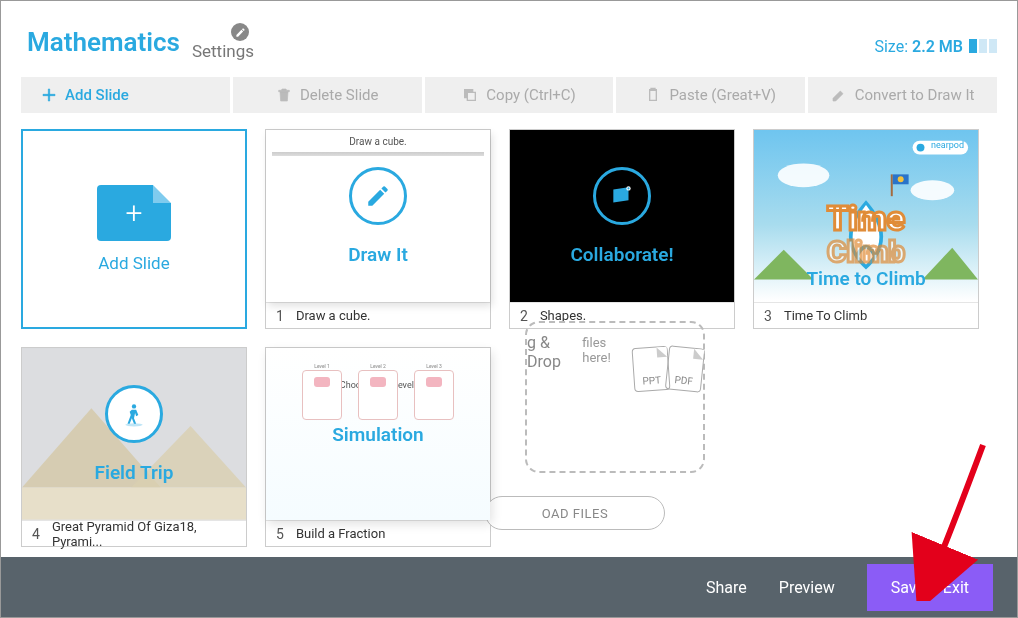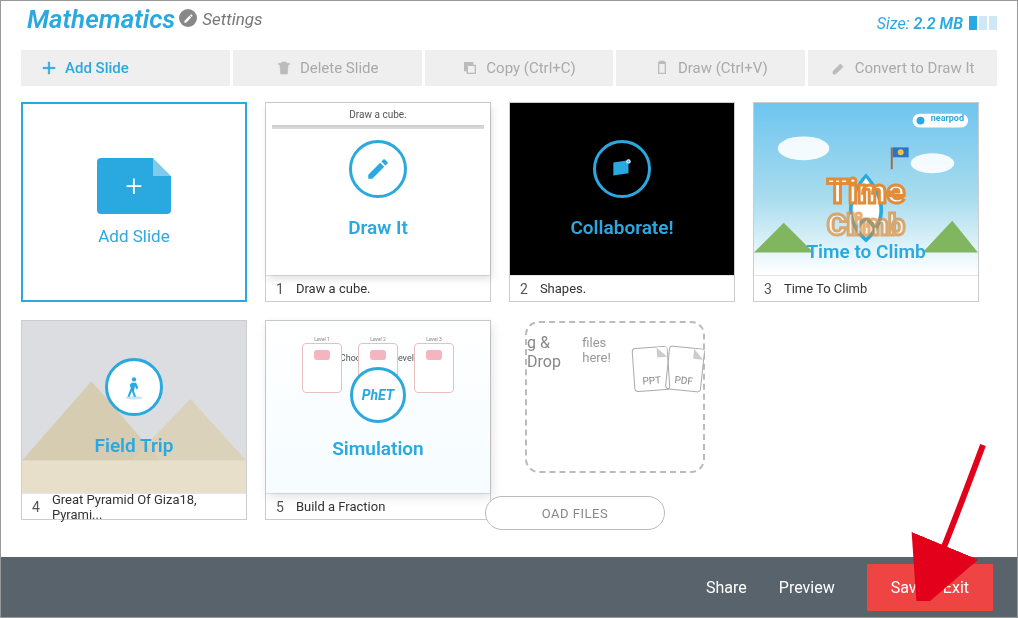--- a/index.html
+++ b/index.html
@@ -1,19 +1,19 @@
 <!DOCTYPE html>
 <html><head>
 <meta charset="utf-8">
 <style>
   * { box-sizing: border-box; margin: 0; padding: 0; font-family: -apple-system, BlinkMacSystemFont, "Segoe UI", Roboto, Helvetica, Arial, sans-serif; }
   body { width: 1018px; height: 618px; background: #fff; border: 1px solid #999; position: relative; overflow: hidden; }
-  .header { display: flex; align-items: center; padding: 3px 20px 16px 26px; font-style: italic; }
+  .header { display: flex; align-items: center; padding: 22px 20px 16px 26px; }
   .title { color: #2aa9e0; font-size: 26px; font-weight: 600; }
-  .settings { display: inline-flex; align-items: flex-start; margin-left: 4px; color: #777; font-size: 17px; cursor: pointer; }
+  .settings { display: inline-flex; align-items: flex-end; margin-left: 12px; color: #777; font-size: 17px; cursor: pointer; flex-direction: column; }
   .gear-icon { width: 18px; height: 18px; border-radius: 50%; background: #888; display: inline-flex; align-items: center; justify-content: center; margin-right: 5px; }
   .gear-icon svg { width: 11px; height: 11px; fill: #fff; }
   .size { margin-left: auto; color: #2aa9e0; font-size: 16px; display: flex; align-items: center; margin-top: 8px; }
   .size .lbl { color: #2aa9e0; }
   .size .val { color: #2aa9e0; font-weight: 600; margin-left: 4px; }
   .size-bars { display: flex; gap: 2px; margin-left: 6px; }
   .size-bars span { width: 8px; height: 14px; background: #cfe8f6; }
   .size-bars span.full { background: #2aa9e0; }
 
   .toolbar { display: flex; gap: 3px; padding: 0 20px; }
@@ -66,21 +66,21 @@
   .drop .t2 { color:#999; font-size:13px; margin-top:2px; }
   .drop .docs { margin-top:14px; display:flex; gap:4px; }
   .doc { width:36px; height:44px; border:1.5px solid #aaa; border-radius:4px; position:relative; display:flex; align-items:flex-end; justify-content:center; padding-bottom:4px; font-size:10px; color:#888; transform: rotate(-4deg); }
   .doc:nth-child(2){ transform: rotate(6deg); margin-left:-6px; }
   .doc::after { content:''; position:absolute; top:0; right:0; width:0; height:0; border-top:10px solid #fff; border-left:10px solid #ccc; }
 
   .uploadbtn { position:absolute; left:484px; top:495px; width:180px; height:34px; border:1.5px solid #bbb; border-radius:18px; display:flex; align-items:center; justify-content:center; color:#888; font-size:13px; letter-spacing:0.5px; z-index:1; background:#fff; }
 
   .bottombar { position:absolute; bottom:0; left:0; right:0; height:60px; background:#58636b; display:flex; align-items:center; justify-content:flex-end; gap:32px; padding-right:24px; }
   .bb-link { color:#fff; font-size:16px; cursor:pointer; }
-  .bb-primary { background:#ef4444; color:#fff; padding:14px 24px; font-size:16px; cursor:pointer; }
+  .bb-primary { background:#8b5cf6; color:#fff; padding:14px 24px; font-size:16px; cursor:pointer; }
 
   .arrow { position:absolute; pointer-events:none; z-index:10; }
 </style>
 </head>
 <body>
 
 <div class="header">
   <span class="title">Mathematics</span>
   <span class="settings">
     <span class="gear-icon">
@@ -117,21 +117,21 @@
   <div class="tbtn">
     <svg viewBox="0 0 24 24">
         <path d="M8 8h12v12H8zM4 4h12v2H6v10H4z" fill="none" stroke-width="2"></path>
       </svg>
     <span>Copy (Ctrl+C)</span>
   </div>
   <div class="tbtn">
     <svg viewBox="0 0 24 24">
         <path d="M7 4h10v16H7zM9 2h6v3H9z" fill="none" stroke-width="2"></path>
       </svg>
-    <span>Draw (Ctrl+V)</span>
+    <span>Paste (Great+V)</span>
   </div>
   <div class="tbtn">
     <svg viewBox="0 0 24 24">
         <path d="M3 17l11-11 4 4-11 11H3v-4z"></path>
       </svg>
     <span>Convert to Draw It</span>
   </div>
 </div>
 
 <div class="slides">
@@ -198,21 +198,21 @@
         <rect x="140" y="44" width="16" height="10" fill="#2a74c9"></rect>
         <circle cx="148" cy="49" r="3" fill="#f4c23a"></circle>
         <path d="M113 70 C90 95 90 120 113 140 C136 120 136 95 113 70Z" fill="#2aa9e0"></path>
         <path d="M113 75 C95 98 95 118 113 135 C131 118 131 98 113 75Z" fill="#fff"></path>
         <path d="M104 126 Q113 108 122 126" stroke="#2aa9e0" stroke-width="4" fill="none" stroke-linecap="round"></path>
         <text x="113" y="100" text-anchor="middle" font-family="Arial Black, Arial" font-weight="900" font-size="34" fill="#fff" stroke="#e08c38" stroke-width="3">Time</text>
         <text x="113" y="132" text-anchor="middle" font-family="Arial Black, Arial" font-weight="900" font-size="30" fill="#fff" stroke="#e08c38" stroke-width="3" opacity="0.7">Climb</text>
         <rect x="160" y="10" width="56" height="14" rx="7" fill="#fff"></rect>
         <circle cx="168" cy="17" r="4" fill="#2aa9e0"></circle>
       </svg>
-      <div style="position:absolute;top:10px;right:14px;font-size:9px;color:#2aa9e0;font-weight:700;">nearpod</div>
+      <div style="position:absolute;top:10px;right:14px;font-size:9px;color:#2aa9e0;font-weight:400;">nearpod</div>
       <div class="card-caption" style="position:absolute;bottom:12px;left:0;right:0;text-align:center;">Time to Climb</div>
     </div>
     <div class="foot">
         <span class="n">3</span>
         <span>Time To Climb</span>
       </div>
   </div>
 
   <div class="slide trip">
     <div class="thumb">
@@ -244,23 +244,20 @@
         <div class="lv">
             <div class="tl">Level 1</div>
           </div>
         <div class="lv">
             <div class="tl">Level 2</div>
           </div>
         <div class="lv">
             <div class="tl">Level 3</div>
           </div>
       </div>
-      <div class="sim-circle">
-          <span class="pt">PhET</span>
-        </div>
       <div class="card-caption">Simulation</div>
     </div>
     <div class="foot">
         <span class="n">5</span>
         <span>Build a Fraction</span>
       </div>
   </div>
 </div>
 
 <div class="drop">

